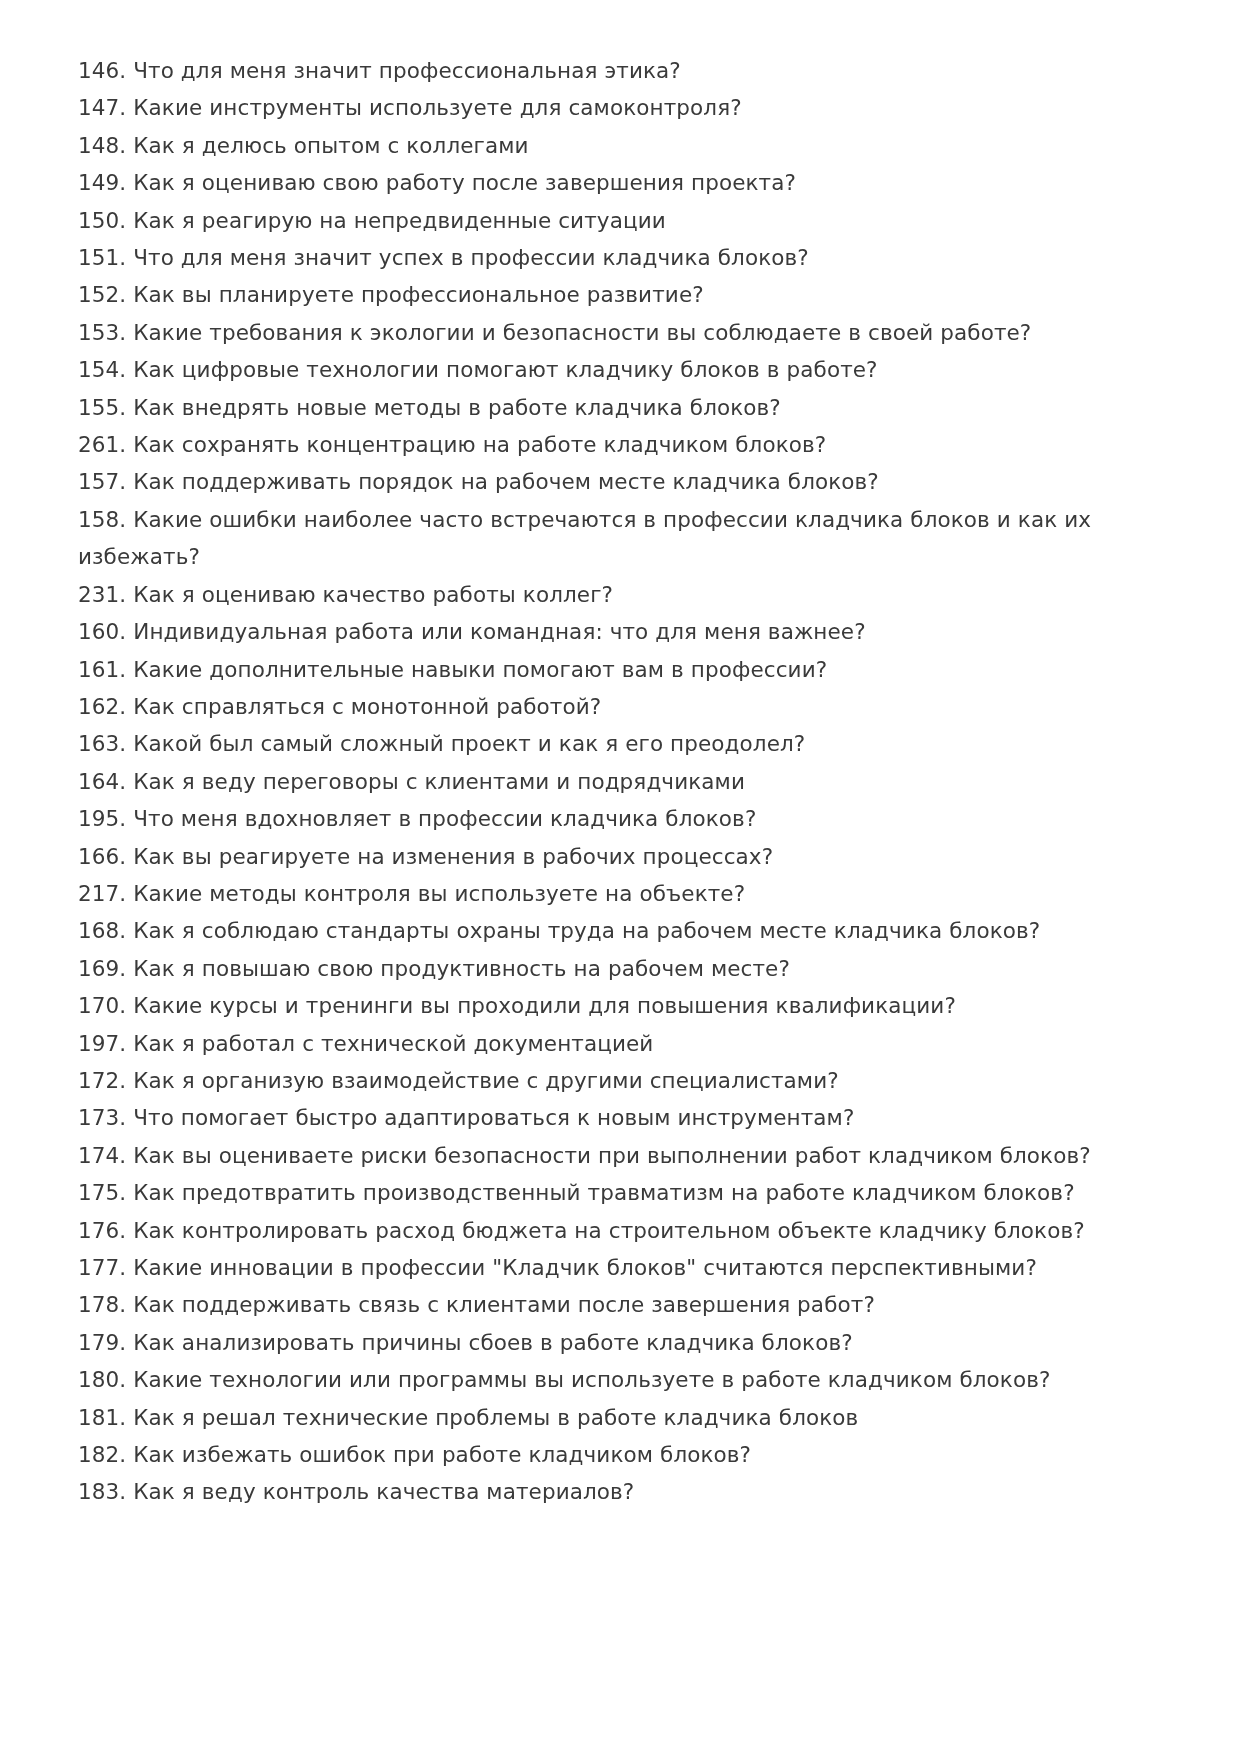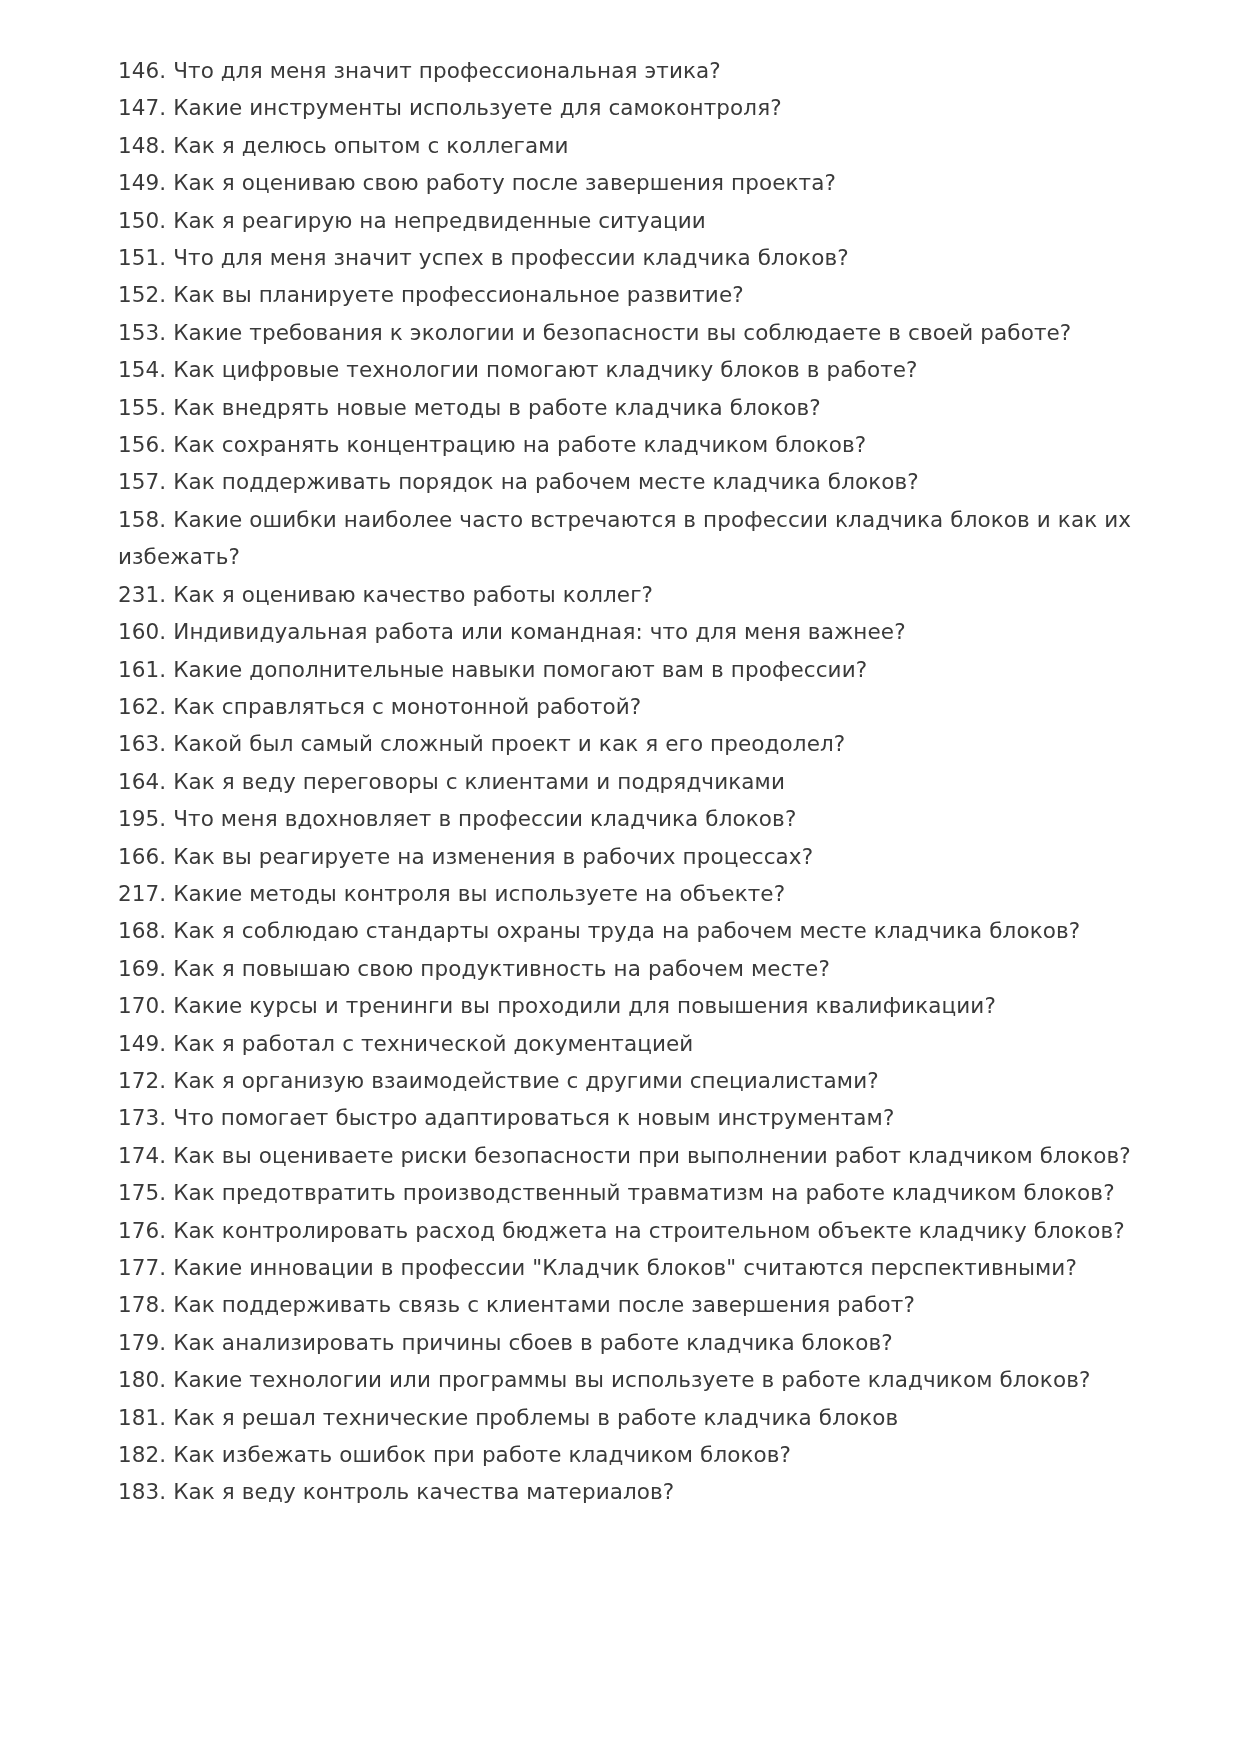--- a/index.html
+++ b/index.html
@@ -25,54 +25,53 @@
     padding: 0;
   }
   .doc-item {
     font-size: 21.5px;
     line-height: 37.4px;
     color: #3a3a3a;
     letter-spacing: 0.1px;
     text-align: left;
     word-wrap: break-word;
     font-weight: 400;
-    margin-left: 40px;
   }
 </style>
 </head>
 <body>
 
 <div class="page">
   <ul class="doc-list">
     <li class="doc-item">146. Что для меня значит профессиональная этика?</li>
     <li class="doc-item">147. Какие инструменты используете для самоконтроля?</li>
     <li class="doc-item">148. Как я делюсь опытом с коллегами</li>
     <li class="doc-item">149. Как я оцениваю свою работу после завершения проекта?</li>
     <li class="doc-item">150. Как я реагирую на непредвиденные ситуации</li>
     <li class="doc-item">151. Что для меня значит успех в профессии кладчика блоков?</li>
     <li class="doc-item">152. Как вы планируете профессиональное развитие?</li>
     <li class="doc-item">153. Какие требования к экологии и безопасности вы соблюдаете в своей работе?</li>
     <li class="doc-item">154. Как цифровые технологии помогают кладчику блоков в работе?</li>
     <li class="doc-item">155. Как внедрять новые методы в работе кладчика блоков?</li>
-    <li class="doc-item">156. Как сохранять концентрацию на работе кладчиком блоков?</li>
+    <li class="doc-item">261. Как сохранять концентрацию на работе кладчиком блоков?</li>
     <li class="doc-item">157. Как поддерживать порядок на рабочем месте кладчика блоков?</li>
     <li class="doc-item">158. Какие ошибки наиболее часто встречаются в профессии кладчика блоков и как их избежать?</li>
     <li class="doc-item">231. Как я оцениваю качество работы коллег?</li>
     <li class="doc-item">160. Индивидуальная работа или командная: что для меня важнее?</li>
     <li class="doc-item">161. Какие дополнительные навыки помогают вам в профессии?</li>
     <li class="doc-item">162. Как справляться с монотонной работой?</li>
     <li class="doc-item">163. Какой был самый сложный проект и как я его преодолел?</li>
     <li class="doc-item">164. Как я веду переговоры с клиентами и подрядчиками</li>
     <li class="doc-item">195. Что меня вдохновляет в профессии кладчика блоков?</li>
     <li class="doc-item">166. Как вы реагируете на изменения в рабочих процессах?</li>
     <li class="doc-item">217. Какие методы контроля вы используете на объекте?</li>
     <li class="doc-item">168. Как я соблюдаю стандарты охраны труда на рабочем месте кладчика блоков?</li>
     <li class="doc-item">169. Как я повышаю свою продуктивность на рабочем месте?</li>
     <li class="doc-item">170. Какие курсы и тренинги вы проходили для повышения квалификации?</li>
-    <li class="doc-item">149. Как я работал с технической документацией</li>
+    <li class="doc-item">197. Как я работал с технической документацией</li>
     <li class="doc-item">172. Как я организую взаимодействие с другими специалистами?</li>
     <li class="doc-item">173. Что помогает быстро адаптироваться к новым инструментам?</li>
     <li class="doc-item">174. Как вы оцениваете риски безопасности при выполнении работ кладчиком блоков?</li>
     <li class="doc-item">175. Как предотвратить производственный травматизм на работе кладчиком блоков?</li>
     <li class="doc-item">176. Как контролировать расход бюджета на строительном объекте кладчику блоков?</li>
     <li class="doc-item">177. Какие инновации в профессии "Кладчик блоков" считаются перспективными?</li>
     <li class="doc-item">178. Как поддерживать связь с клиентами после завершения работ?</li>
     <li class="doc-item">179. Как анализировать причины сбоев в работе кладчика блоков?</li>
     <li class="doc-item">180. Какие технологии или программы вы используете в работе кладчиком блоков?</li>
     <li class="doc-item">181. Как я решал технические проблемы в работе кладчика блоков</li>

